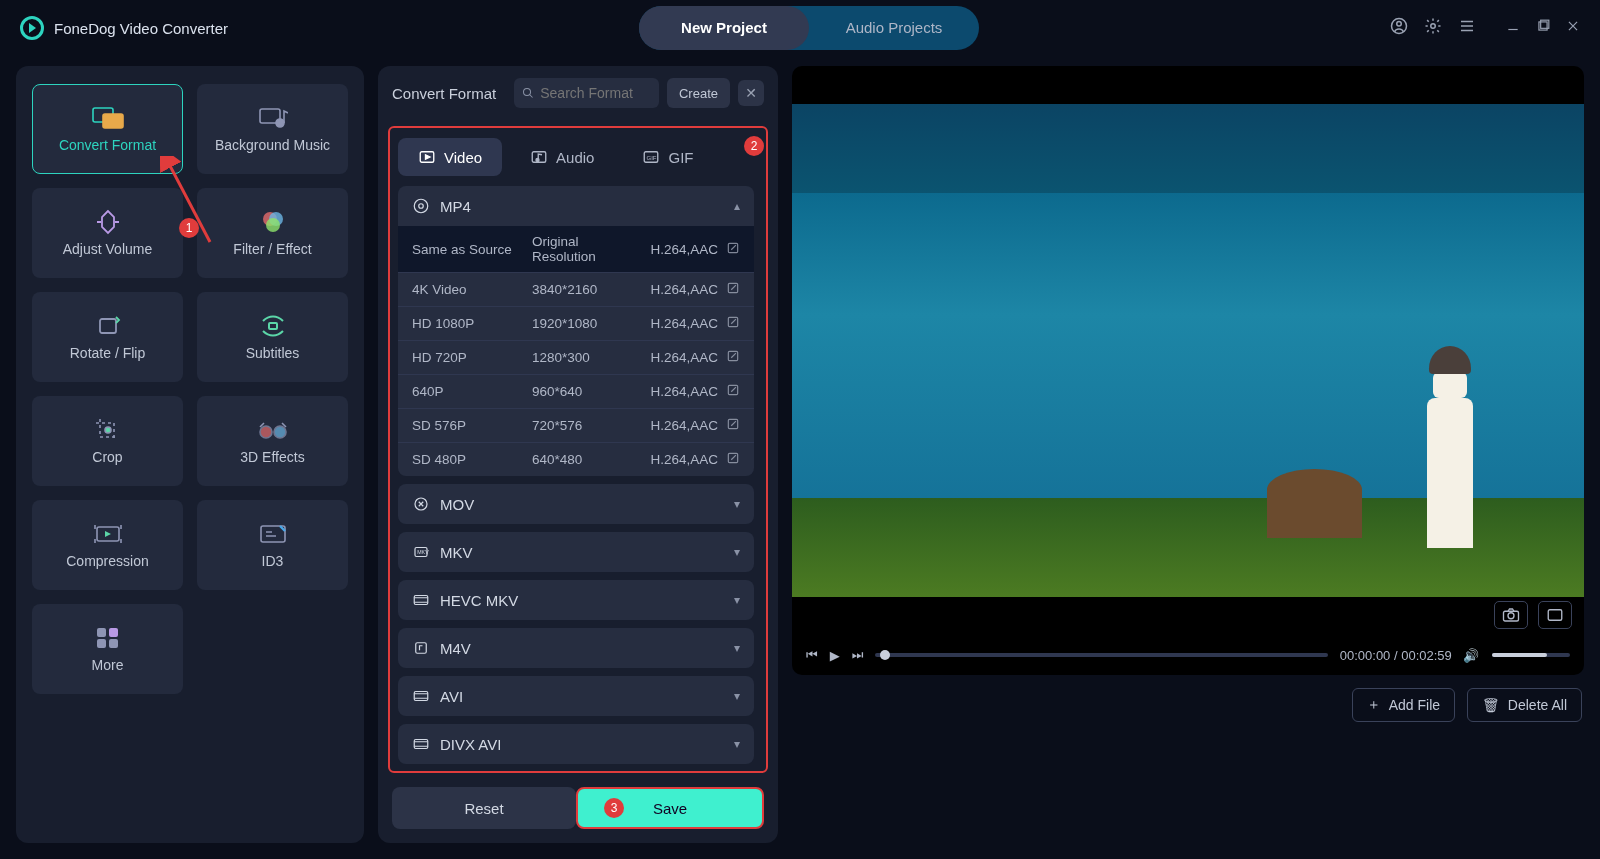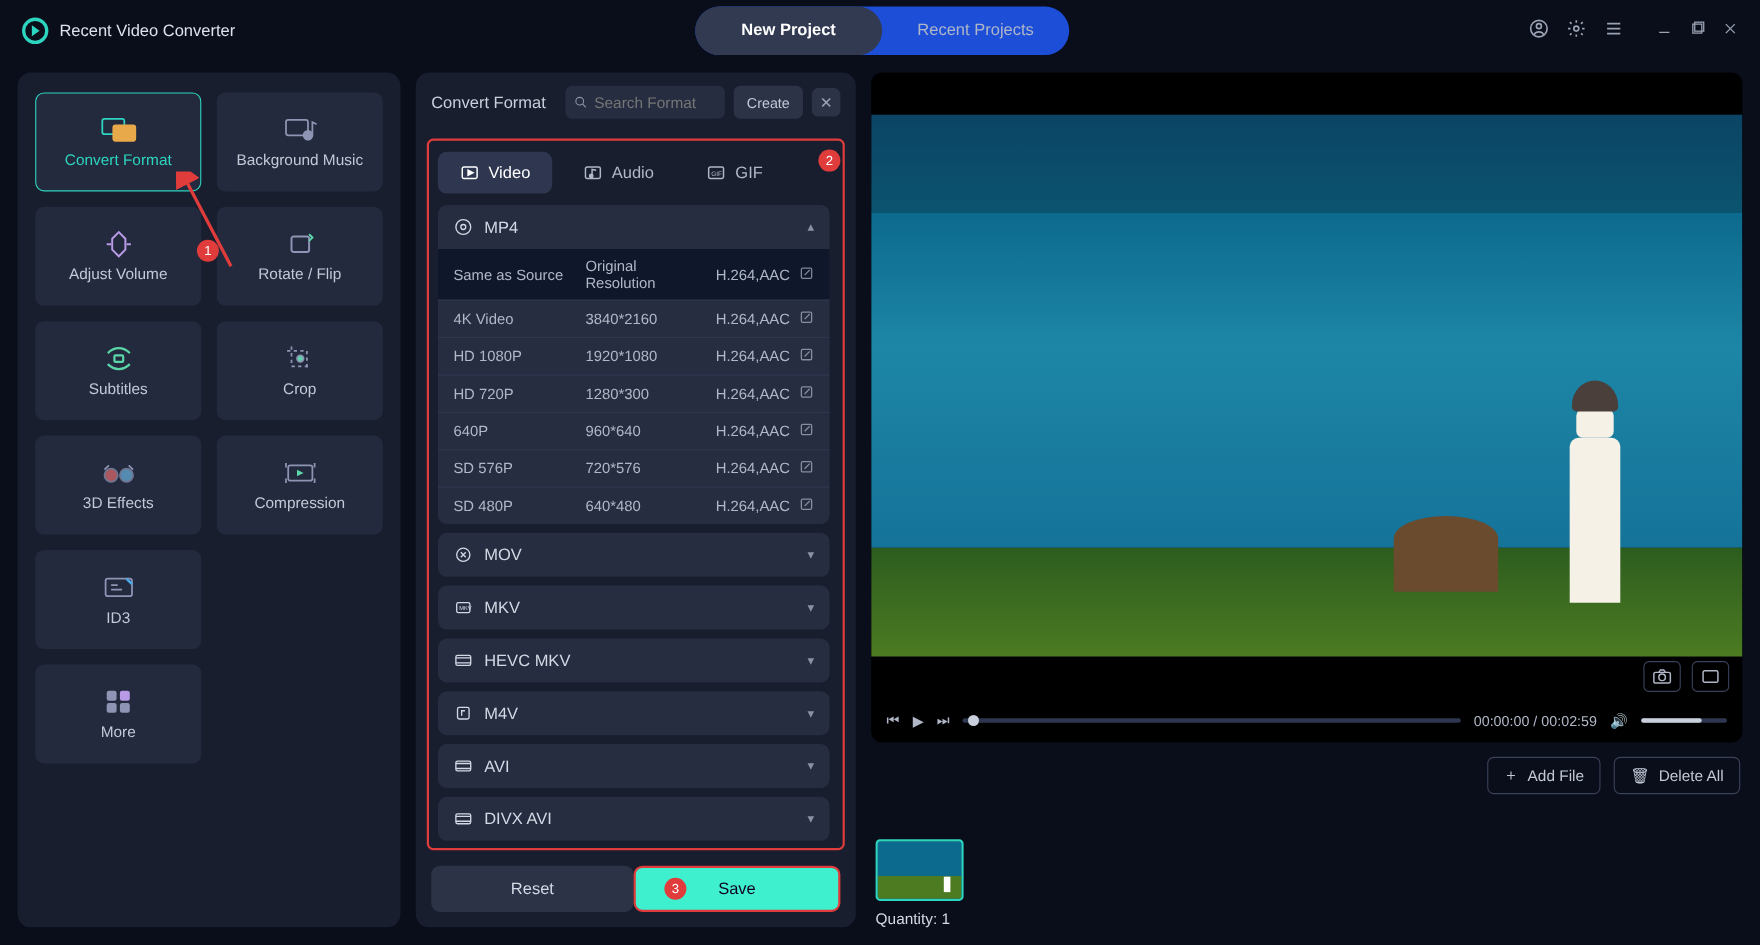--- a/index.html
+++ b/index.html
@@ -2,21 +2,21 @@
 <html><head>
 <meta charset="utf-8">
 <style>
   * { box-sizing: border-box; margin: 0; padding: 0; font-family: -apple-system, BlinkMacSystemFont, "Segoe UI", Arial, sans-serif; }
   body { background:#0a0e1a; width:1600px; height:859px; overflow:hidden; color:#c9cfdb; position:relative; }
   .titlebar { height:56px; display:flex; align-items:center; justify-content:space-between; padding:0 20px; }
   .titlebar-left { display:flex; align-items:center; gap:10px; }
   .logo { width:24px; height:24px; border-radius:50%; border:3px solid #2dd4bf; position:relative; }
   .logo::after{content:"";position:absolute;left:6px;top:4px;width:0;height:0;border-left:7px solid #2dd4bf;border-top:5px solid transparent;border-bottom:5px solid transparent;}
   .app-title { font-size:15px; color:#dbe2ee; }
-  .top-tabs { height:44px; width:340px; background:#1d4ed8; border-radius:22px; display:flex; align-items:center; }
+  .top-tabs { height:44px; width:340px; background:#0c4a6e; border-radius:22px; display:flex; align-items:center; }
   .top-tab { flex:1; text-align:center; font-size:15px; color:#aeb6c7; cursor:pointer; line-height:44px; border-radius:22px; }
   .top-tab.active { background:#323a52; color:#fff; font-weight:600; }
   .titlebar-right { display:flex; align-items:center; gap:16px; color:#9aa2b3; }
   .titlebar-right span { cursor:pointer; }
   .content { display:flex; gap:14px; padding:10px 16px 16px 16px; height:calc(100% - 56px); }
   .sidebar { width:348px; background:#181e2e; border-radius:12px; padding:18px 16px; display:grid; grid-template-columns:1fr 1fr; gap:14px; align-content:start; }
   .tool-btn { height:90px; background:#232a3d; border-radius:8px; display:flex; flex-direction:column; align-items:center; justify-content:center; gap:6px; font-size:14px; color:#c1c8d6; cursor:pointer; position:relative; }
   .tool-btn.active { border:1px solid #2dd4bf; color:#2dd4bf; }
   .tool-icon { width:34px; height:26px; display:flex; align-items:center; justify-content:center; color:#6e78a0; font-size:20px; }
   .middle { width:400px; background:#181e2e; border-radius:12px; display:flex; flex-direction:column; overflow:hidden; position:relative; }
@@ -77,25 +77,25 @@
   
   .arrow{position:absolute;left:160px;top:156px;width:60px;height:90px;pointer-events:none;z-index:5}
   .pill1{position:absolute;left:179px;top:218px;width:20px;height:20px;border-radius:50%;background:#e03c3c;color:#fff;font-size:12px;display:flex;align-items:center;justify-content:center;z-index:5}
 </style>
 </head>
 <body>
 
 <div class="titlebar">
   <div class="titlebar-left">
     <div class="logo"></div>
-    <div class="app-title">Recent Video Converter</div>
+    <div class="app-title">FoneDog Video Converter</div>
   </div>
   <div class="top-tabs">
     <div class="top-tab active">New Project</div>
-    <div class="top-tab">Recent Projects</div>
+    <div class="top-tab">Audio Projects</div>
   </div>
   <div class="titlebar-right">
     <span>
       <svg width="18" height="18" viewBox="0 0 24 24" fill="none" stroke="currentColor" stroke-width="2">
           <circle cx="12" cy="12" r="10"></circle>
           <circle cx="12" cy="9" r="3"></circle>
           <path d="M6 20c1-3 4-4 6-4s5 1 6 4"></path>
         </svg>
     </span>
     <span>
@@ -164,20 +164,30 @@
       <span class="tool-icon">
           <svg width="28" height="26" viewBox="0 0 28 26" fill="none" stroke="#b99ae6" stroke-width="1.8">
             <path d="M14 2L8 8v10l6 6 6-6V8z"></path>
             <path d="M3 13h4M21 13h4"></path>
           </svg>
         </span>
       <span>Adjust Volume</span>
     </div>
     <div class="tool-btn">
       <span class="tool-icon">
+          <svg width="28" height="26" viewBox="0 0 28 26">
+            <circle cx="11" cy="10" r="7" fill="#e36b6b" opacity=".8"></circle>
+            <circle cx="17" cy="10" r="7" fill="#6bb5e3" opacity=".8"></circle>
+            <circle cx="14" cy="16" r="7" fill="#8de36b" opacity=".8"></circle>
+          </svg>
+        </span>
+      <span>Filter / Effect</span>
+    </div>
+    <div class="tool-btn">
+      <span class="tool-icon">
           <svg width="28" height="26" viewBox="0 0 28 26" fill="none" stroke="#8e95b4" stroke-width="1.8">
             <rect x="6" y="6" width="16" height="14" rx="2"></rect>
             <path d="M22 4l3 3-3 3" stroke="#5bd6a8"></path>
           </svg>
         </span>
       <span>Rotate / Flip</span>
     </div>
     <div class="tool-btn">
       <span class="tool-icon">
           <svg width="28" height="26" viewBox="0 0 28 26" fill="none" stroke="#5bd6a8" stroke-width="2">
@@ -483,22 +493,16 @@
       <div class="bottom-bar">
         <div class="bb-btn">
             <span>＋</span>
             <span>Add File</span>
           </div>
         <div class="bb-btn">
             <span>🗑</span>
             <span>Delete All</span>
           </div>
       </div>
-      <div class="thumbs">
-        <div class="thumb-wrap">
-          <div class="thumb"></div>
-          <div class="qty"><span>Quantity:</span> <span>1</span></div>
-        </div>
-      </div>
     </div>
   </div>
 
 </div>
 
 </body></html>

